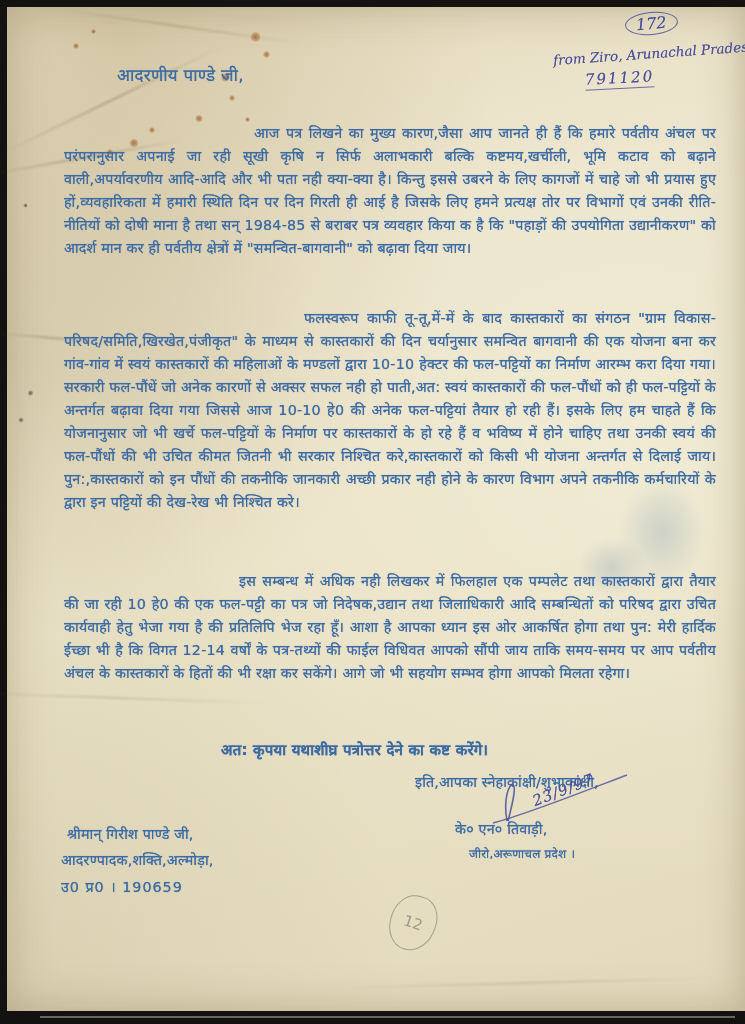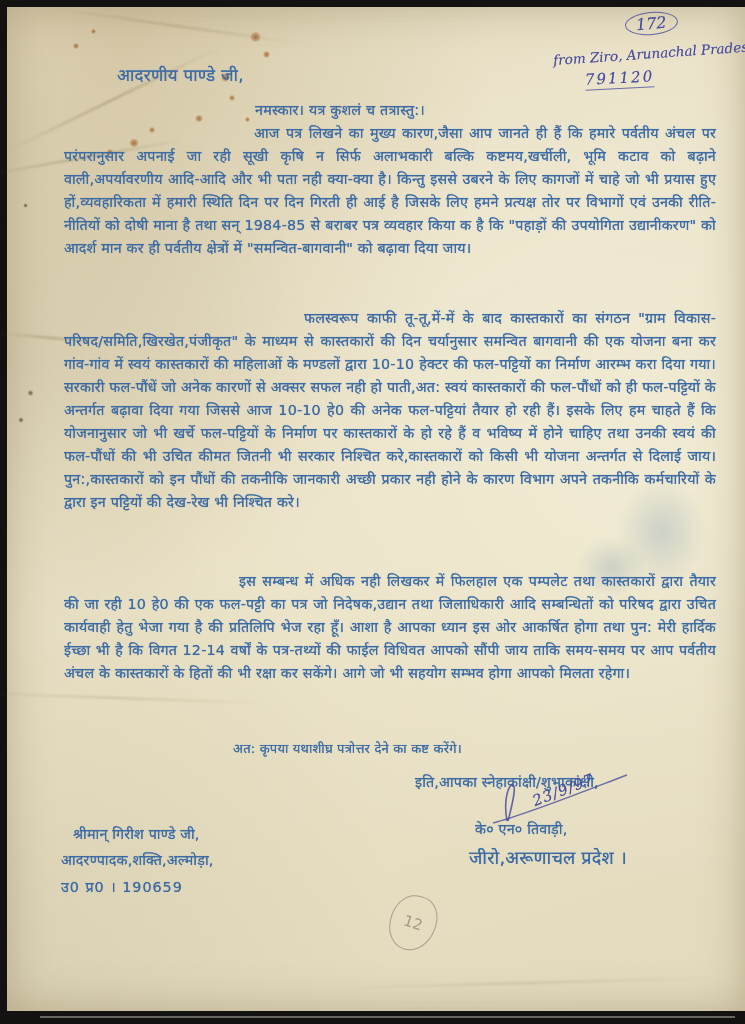--- a/index.html
+++ b/index.html
@@ -82,42 +82,41 @@
   <div class="stain smudge" style="left:610px;top:470px;width:90px;height:110px;"></div>
   <div class="stain smudge" style="left:570px;top:530px;width:70px;height:60px;"></div>
 
   <div class="abs hand circled-num" style="left:618px;top:5px;">172</div>
 
   <div class="abs hand" style="left:546px;top:38px;font-size:13.5px;transform:rotate(-4deg);white-space:nowrap;">from Ziro, Arunachal Pradesh</div>
   <div class="abs hand underlined" style="left:578px;top:62px;font-size:15px;transform:rotate(-3deg);letter-spacing:2px;">791120</div>
 
   <div class="abs typed" style="left:90px;top:56px;font-size:17px;margin-left:20px;">आदरणीय पाण्डे जी,</div>
 
-  <div class="abs typed" style="left:248px;top:93px;font-size:14.3px;">नमस्कार। यत्र कुशलं च तत्रास्तु:।</div>
 
   <div class="abs typed body-text" style="left:57px;top:115px;width:652px;text-indent:190px;">आज पत्र लिखने का मुख्य कारण,जैसा आप जानते ही हैं कि हमारे पर्वतीय अंचल पर परंपरानुसार अपनाई जा रही सूखी कृषि न सिर्फ अलाभकारी बल्कि कष्टमय,खर्चीली, भूमि कटाव को बढ़ाने वाली,अपर्यावरणीय आदि-आदि और भी पता नही क्या-क्या है। किन्तु इससे उबरने के लिए कागजों में चाहे जो भी प्रयास हुए हों,व्यवहारिकता में हमारी स्थिति दिन पर दिन गिरती ही आई है जिसके लिए हमने प्रत्यक्ष तोर पर विभागों एवं उनकी रीति-नीतियों को दोषी माना है तथा सन् 1984-85 से बराबर पत्र व्यवहार किया क है कि "पहाड़ों की उपयोगिता उद्यानीकरण" को आदर्श मान कर ही पर्वतीय क्षेत्रों में "समन्वित-बागवानी" को बढ़ावा दिया जाय।</div>
 
   <div class="abs typed body-text" style="left:57px;top:300px;width:652px;text-indent:240px;">फलस्वरूप काफी तू-तू,में-में के बाद कास्तकारों का संगठन "ग्राम विकास-परिषद/समिति,खिरखेत,पंजीकृत" के माध्यम से कास्तकारों की दिन चर्यानुसार समन्वित बागवानी की एक योजना बना कर गांव-गांव में स्वयं कास्तकारों की महिलाओं के मण्डलों द्वारा 10-10 हेक्टर की फल-पट्टियों का निर्माण आरम्भ करा दिया गया। सरकारी फल-पौंधें जो अनेक कारणों से अक्सर सफल नही हो पाती,अत: स्वयं कास्तकारों की फल-पौंधों को ही फल-पट्टियों के अन्तर्गत बढ़ावा दिया गया जिससे आज 10-10 हे0 की अनेक फल-पट्टियां तैयार हो रही हैं। इसके लिए हम चाहते हैं कि योजनानुसार जो भी खर्चे फल-पट्टियों के निर्माण पर कास्तकारों के हो रहे हैं व भविष्य में होने चाहिए तथा उनकी स्वयं की फल-पौंधों की भी उचित कीमत जितनी भी सरकार निश्चित करे,कास्तकारों को किसी भी योजना अन्तर्गत से दिलाई जाय। पुन:,कास्तकारों को इन पौंधों की तकनीकि जानकारी अच्छी प्रकार नही होने के कारण विभाग अपने तकनीकि कर्मचारियों के द्वारा इन पट्टियों की देख-रेख भी निश्चित करे।</div>
 
   <div class="abs typed body-text" style="left:57px;top:563px;width:652px;text-indent:175px;">इस सम्बन्ध में अधिक नही लिखकर में फिलहाल एक पम्पलेट तथा कास्तकारों द्वारा तैयार की जा रही 10 हे0 की एक फल-पट्टी का पत्र जो निदेषक,उद्यान तथा जिलाधिकारी आदि सम्बन्धितों को परिषद द्वारा उचित कार्यवाही हेतु भेजा गया है की प्रतिलिपि भेज रहा हूँ। आशा है आपका ध्यान इस ओर आकर्षित होगा तथा पुन: मेरी हार्दिक ईच्छा भी है कि विगत 12-14 वर्षों के पत्र-तथ्यों की फाईल विधिवत आपको सौंपी जाय ताकि समय-समय पर आप पर्वतीय अंचल के कास्तकारों के हितों की भी रक्षा कर सकेंगे। आगे जो भी सहयोग सम्भव होगा आपको मिलता रहेगा।</div>
 
-  <div class="abs typed" style="left:226px;top:732px;font-size:13px;">अत: कृपया यथाशीघ्र पत्रोत्तर देने का कष्ट करेंगे।</div>
+  <div class="abs typed" style="left:214px;top:732px;font-size:15px;font-weight:bold;">अत: कृपया यथाशीघ्र पत्रोत्तर देने का कष्ट करेंगे।</div>
 
   <div class="abs typed" style="left:408px;top:765px;font-size:14.3px;">इति,आपका स्नेहाकांक्षी/शुभाकांक्षी,</div>
 
   <svg class="abs" style="left:478px;top:762px;" width="150" height="60" viewBox="0 0 150 60">
     <path d="M22,52 C18,30 24,14 28,16 C32,18 26,40 23,52" fill="none" stroke="#4a4f9e" stroke-width="1.6" opacity=".85"></path>
     <path d="M8,54 C40,46 100,22 142,6" fill="none" stroke="#4a4f9e" stroke-width="1.4" opacity=".8"></path>
   </svg>
   <div class="abs hand" style="left:524px;top:774px;font-size:15px;transform:rotate(-21deg);letter-spacing:1px;">23/9/97</div>
 
-  <div class="abs typed" style="left:468px;top:812px;font-size:14.3px;">के० एन० तिवाड़ी,</div>
-  <div class="abs typed" style="left:462px;top:838px;font-size:18px;">जीरो,अरूणाचल प्रदेश ।</div>
+  <div class="abs typed" style="left:448px;top:812px;font-size:14.3px;">के० एन० तिवाड़ी,</div>
+  <div class="abs typed" style="left:462px;top:838px;font-size:12px;">जीरो,अरूणाचल प्रदेश ।</div>
 
-  <div class="abs typed" style="left:66px;top:817px;font-size:14.3px;">श्रीमान् गिरीश पाण्डे जी,</div>
+  <div class="abs typed" style="left:60px;top:817px;font-size:14.3px;">श्रीमान् गिरीश पाण्डे जी,</div>
   <div class="abs typed" style="left:54px;top:843px;font-size:14.3px;">आदरण्पादक,शक्ति,अल्मोड़ा,</div>
   <div class="abs typed" style="left:54px;top:870px;font-size:14.3px;letter-spacing:1px;">उ0 प्र0 । 190659</div>
 
   <div class="abs pencil-circle" style="left:383px;top:888px;">12</div>
 
 </div>
 
 <div class="bottom-strip">
   <div class="gray-line"></div>
 </div>

